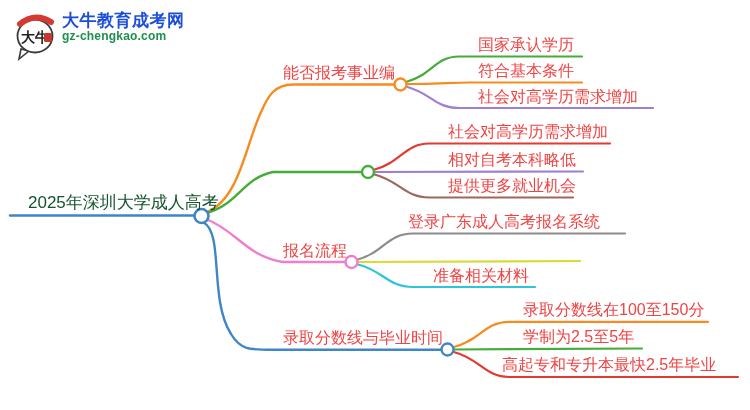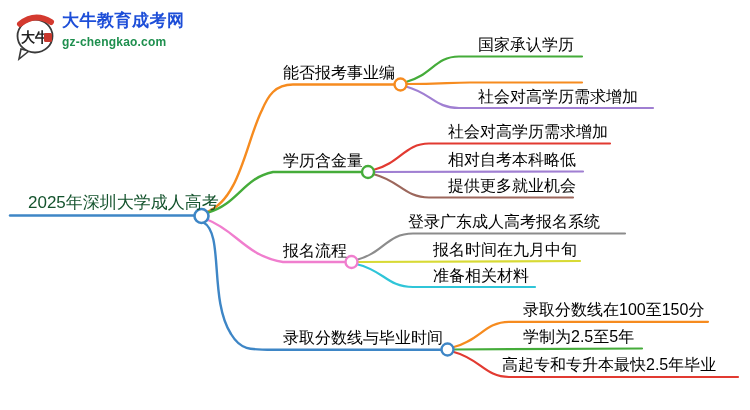--- a/index.html
+++ b/index.html
@@ -2,28 +2,28 @@
 <html><head>
 <meta charset="utf-8">
 <style>
   html,body{margin:0;padding:0;background:#ffffff;}
   .stage{
     position:relative;width:750px;height:410px;overflow:hidden;background:#ffffff;
     font-family:"Liberation Sans","DejaVu Sans",sans-serif;
   }
   .wires{position:absolute;left:0;top:0;}
   .lbl{
-    position:absolute;white-space:nowrap;color:#000000;font-size:16px;
+    position:absolute;white-space:nowrap;color:#ef4444;font-size:16px;
     line-height:20px;cursor:default;
   }
   .lbl.root{font-size:17px;line-height:22px;color:#14532d;}
   .logo{position:absolute;left:14px;top:11px;display:flex;align-items:flex-start;}
   .logo-text{margin-left:4px;}
   .logo-title{color:#1d4ed8;font-weight:bold;font-size:17px;line-height:19px;letter-spacing:.5px;}
-  .logo-tagline{color:#1e8f4e;font-weight:bold;font-size:12px;line-height:13px;letter-spacing:.2px;margin-top:6px;}
+  .logo-tagline{color:#1e8f4e;font-weight:bold;font-size:12px;line-height:13px;letter-spacing:.2px;}
 </style>
 </head>
 <body>
 
 <div class="stage">
 
   <svg class="wires" width="750" height="410" viewBox="0 0 750 410">
     <g fill="none" stroke-linecap="round" stroke-width="2.4">
 
       <path d="M10,215.5 L195,215.5" stroke="#3E86C6"></path>
@@ -71,30 +71,29 @@
     <div class="logo-text">
       <div class="logo-title">大牛教育成考网</div>
       <div class="logo-tagline">gz-chengkao.com</div>
     </div>
   </div>
 
   <div class="lbl root" style="left:28px;top:192px;">2025年深圳大学成人高考</div>
 
   <div class="lbl" style="left:283px;top:63px;">能否报考事业编</div>
   <div class="lbl" style="left:478px;top:35px;">国家承认学历</div>
+  <div class="lbl" style="left:478px;top:61px;">符合基本条件</div>
   <div class="lbl" style="left:478px;top:87px;">社会对高学历需求增加</div>
 
-  <div class="lbl" style="left:283px;top:151px;">学历含金量</div>
   <div class="lbl" style="left:448px;top:122px;">社会对高学历需求增加</div>
   <div class="lbl" style="left:448px;top:150px;">相对自考本科略低</div>
   <div class="lbl" style="left:448px;top:176px;">提供更多就业机会</div>
 
   <div class="lbl" style="left:283px;top:241px;">报名流程</div>
   <div class="lbl" style="left:408px;top:212px;">登录广东成人高考报名系统</div>
-  <div class="lbl" style="left:433px;top:240px;">报名时间在九月中旬</div>
   <div class="lbl" style="left:433px;top:266px;">准备相关材料</div>
 
   <div class="lbl" style="left:283px;top:328px;">录取分数线与毕业时间</div>
   <div class="lbl" style="left:523px;top:300px;">录取分数线在100至150分</div>
   <div class="lbl" style="left:523px;top:327px;">学制为2.5至5年</div>
   <div class="lbl" style="left:502px;top:355px;">高起专和专升本最快2.5年毕业</div>
 
 </div>
 
 </body></html>

